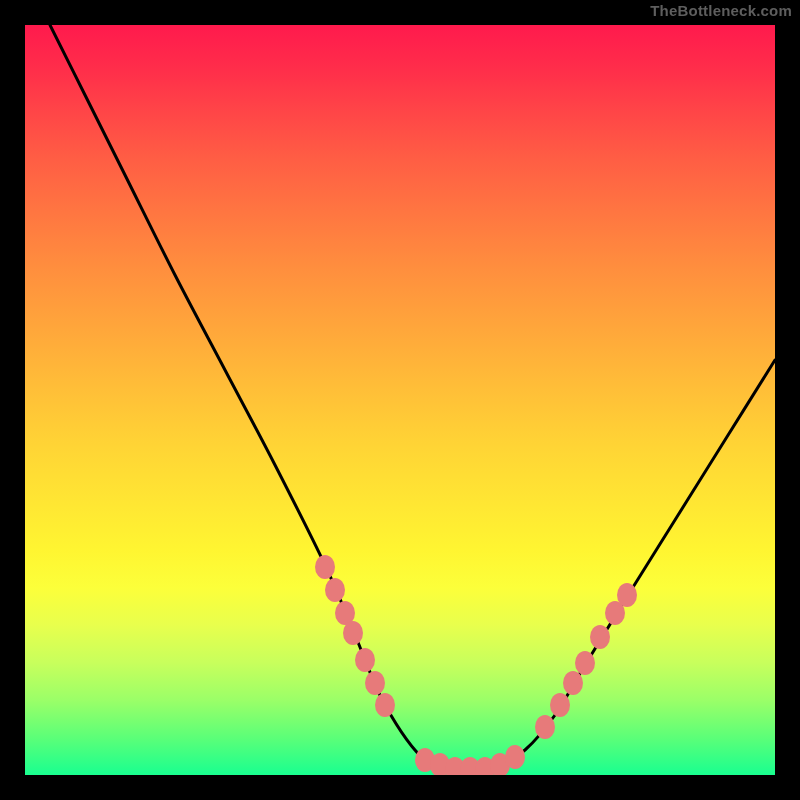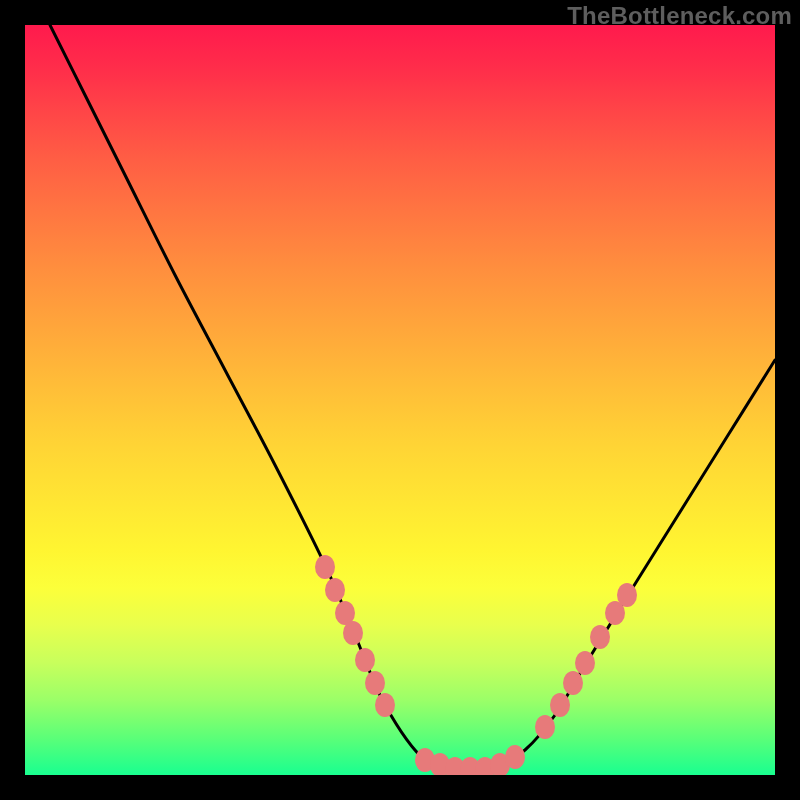--- a/index.html
+++ b/index.html
@@ -48,21 +48,21 @@
       #9bff68 90%,
       #5cff78 95%,
       #19ff90 100%
     );
   }
   .attribution {
     position: absolute;
     top: 2px;
     right: 8px;
     color: #5e5e5e;
-    font-size: 24px;
+    font-size: 15px;
     font-weight: 600;
     letter-spacing: 0.2px;
     user-select: none;
   }
   svg.curve {
     position: absolute;
     inset: 0;
   }
 </style>
 </head>

